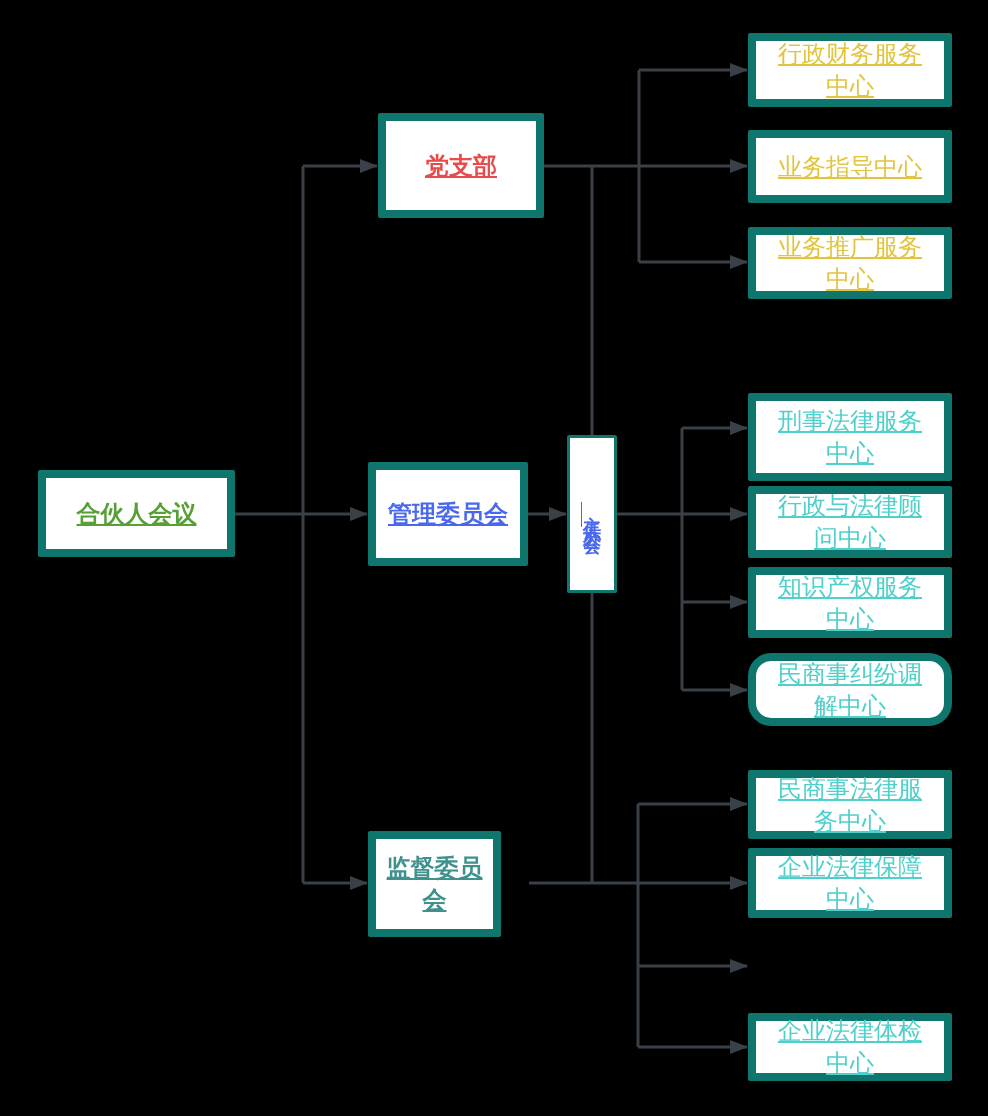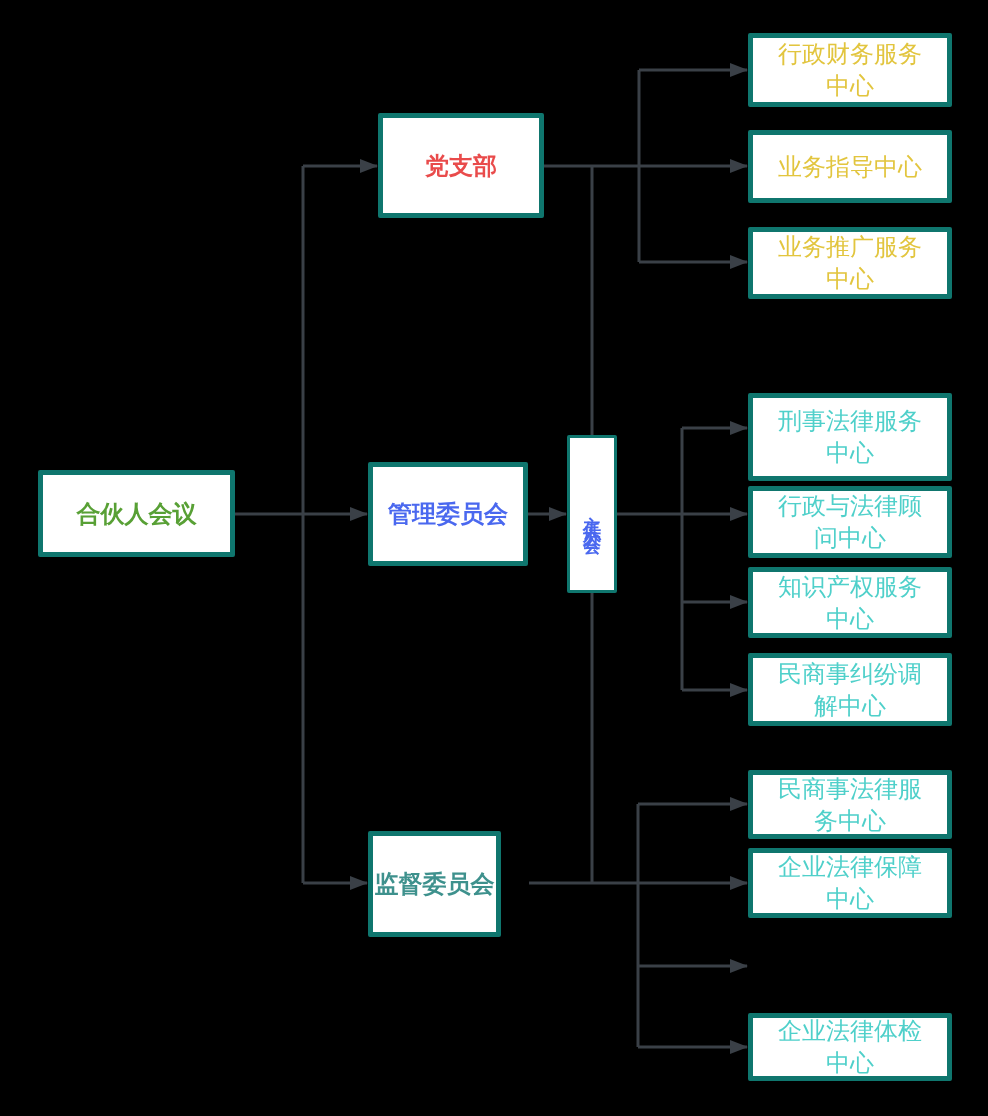--- a/index.html
+++ b/index.html
@@ -23,29 +23,30 @@
   }
   .wires line {
     stroke: #3a4047;
     stroke-width: 3;
   }
   .node {
     position: absolute;
     z-index: 2;
     box-sizing: border-box;
     background: #ffffff;
-    border: 5px solid #0f766e;
+    border: 8px solid #0f766e;
     border-radius: 2px;
     display: flex;
     align-items: center;
     justify-content: center;
     text-align: center;
     white-space: pre-line;
     font-weight: bold;
     font-size: 24px;
+    text-decoration: underline;
   }
   .child {
     left: 748px;
     width: 204px;
     font-weight: normal;
     line-height: 1.32;
   }
   
   #node-partners   { left: 38px;  top: 470px; width: 197px; height: 87px; }
   #node-party      { left: 378px; top: 113px; width: 166px; height: 105px; }
@@ -60,21 +61,21 @@
     letter-spacing: 5px;
   }
   
   #node-top1 { top: 33px;  height: 74px; }
   #node-top2 { top: 130px; height: 73px; }
   #node-top3 { top: 227px; height: 72px; }
   
   #node-mid1 { top: 393px; height: 88px; }
   #node-mid2 { top: 486px; height: 72px; }
   #node-mid3 { top: 567px; height: 71px; }
-  #node-mid4 { top: 653px; height: 73px; }
+  #node-mid4 { top: 653px; height: 73px; border-radius: 23px; }
   
   #node-bot1 { top: 770px;  height: 69px; }
   #node-bot2 { top: 848px;  height: 70px; }
   #node-bot3 { top: 932px;  height: 67px; }
   #node-bot4 { top: 1013px; height: 68px; }
 </style>
 </head>
 <body>
 
 <div class="canvas">

